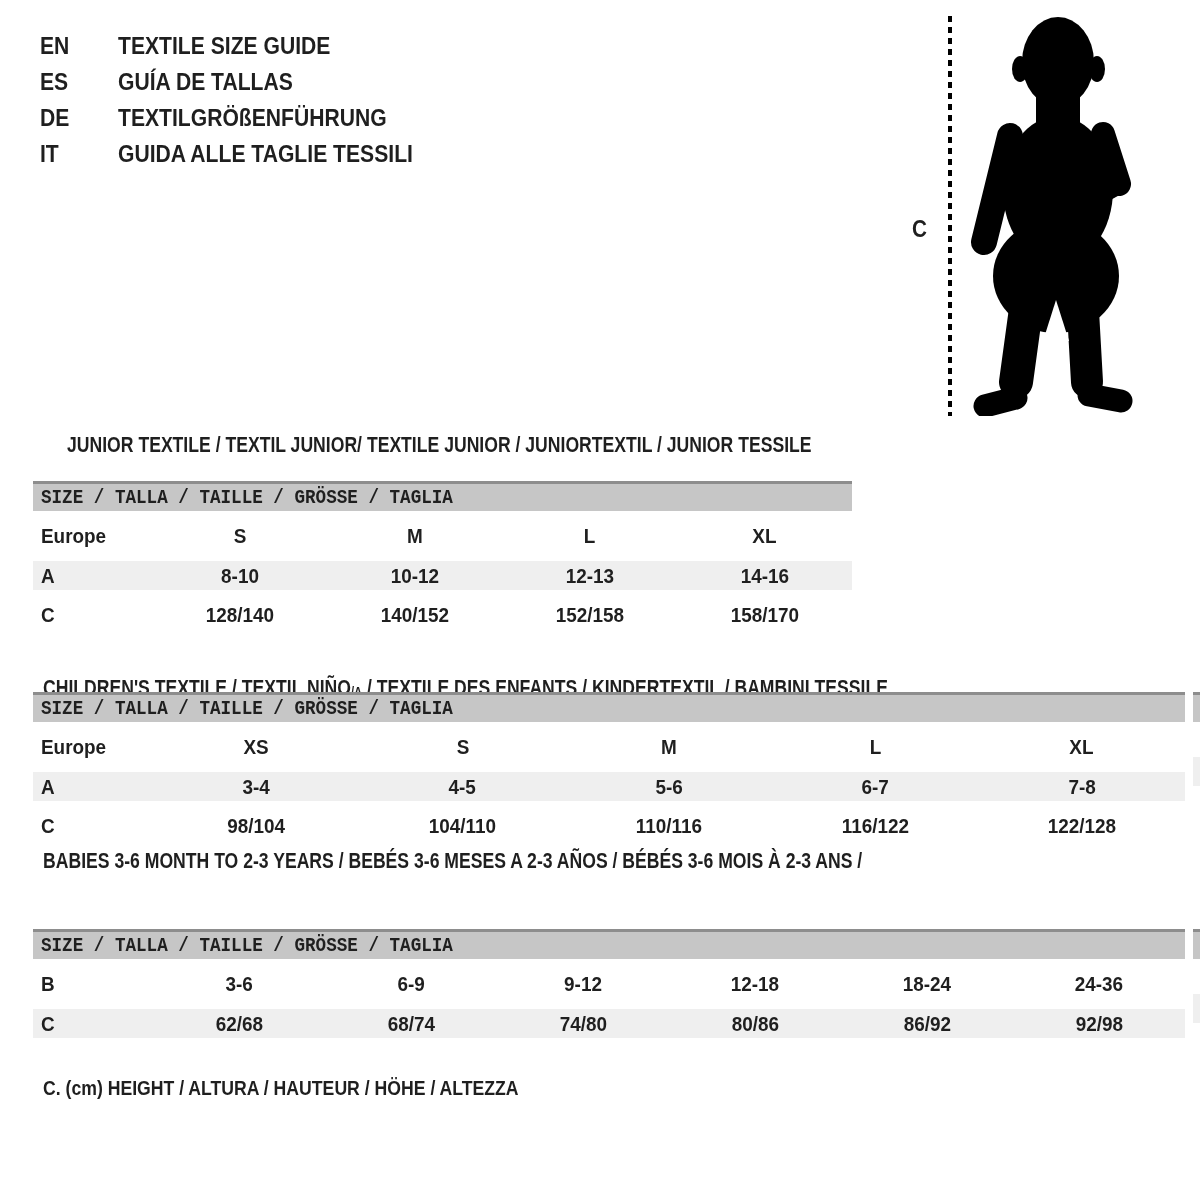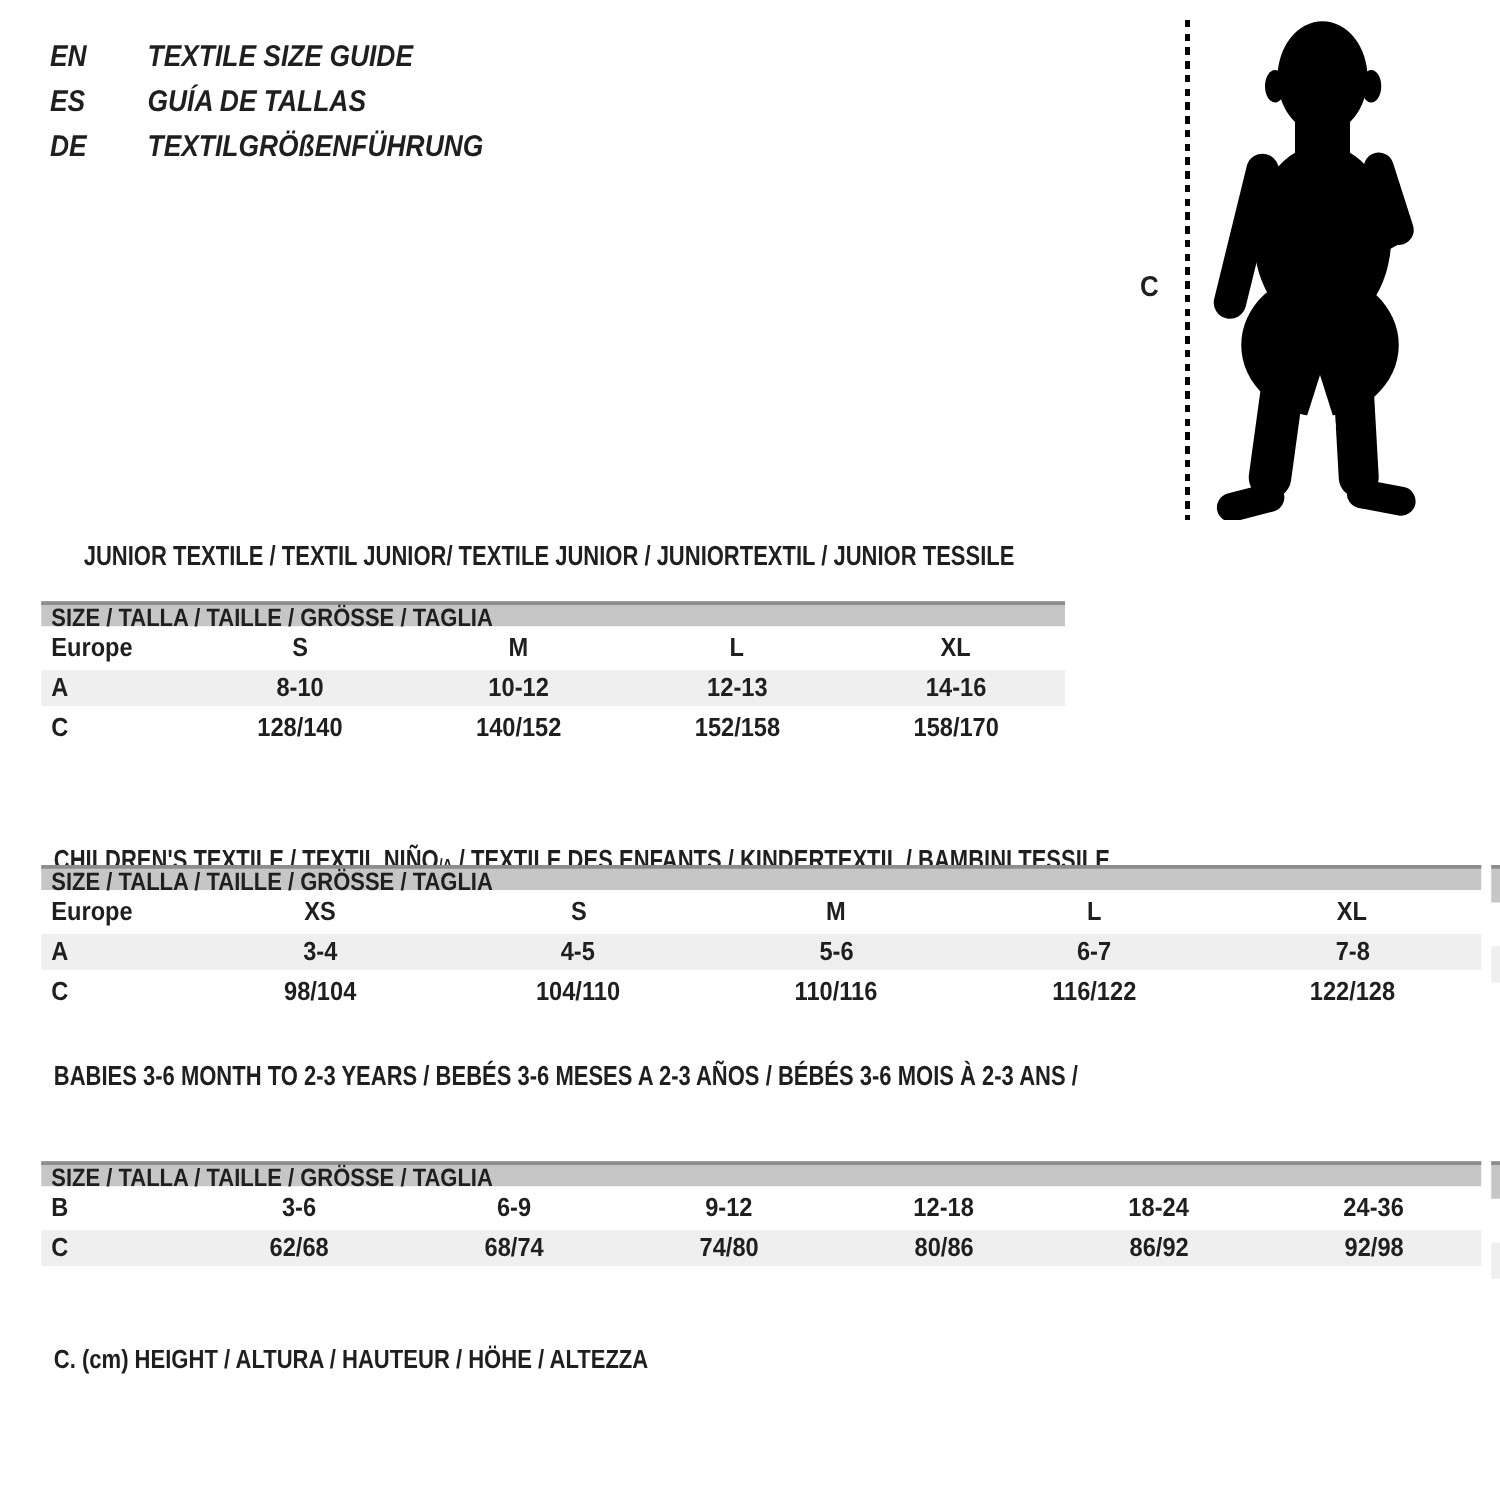--- a/index.html
+++ b/index.html
@@ -14,39 +14,39 @@
   .cond{display:inline-block;white-space:nowrap;transform-origin:0 50%;}
   .t-head{font-size:24px;transform:scaleX(.88);}
   .t-title{font-size:22px;transform:scaleX(.80);}
   .t-bar{font-size:20px;transform:scaleX(.88);}
   .t-cell{font-size:21px;transform:scaleX(.90);transform-origin:50% 50%;}
   .t-label{font-size:21px;transform:scaleX(.90);}
   .t-legend{font-size:21px;transform:scaleX(.84);}
   .t-fig{font-size:23px;transform:scaleX(.90);}
 
   
-  .langs{left:40px;top:28px;font-style:italic;}
+  .langs{left:40px;top:28px;}
   .lang-row{height:36px;display:flex;align-items:center;}
   .lang-code{width:78px;flex:0 0 78px;}
 
   
   .dash-line{
     left:948px;top:16px;width:4px;height:400px;
     background:repeating-linear-gradient(180deg,var(--silhouette,#000) 0 6px,transparent 6px 11px);
   }
   .fig-label{left:912px;top:216px;}
   .toddler{left:963px;top:14px;width:172px;height:402px;}
 
   
   .table{box-sizing:border-box;}
   .size-bar{
-    height:20px;box-sizing:border-box;display:flex;padding-left:8px;
-    background:var(--bar,#c6c6c6);border-top:3px solid var(--bar-edge,#8d8d8d);
+    height:30px;box-sizing:border-box;display:flex;align-items:center;padding-left:8px;
+    background:var(--bar,#c6c6c6);border-top:3px solid var(--bar-edge,#8d8d8d);font-family:Liberation Mono, monospace;
   }
-  .trow{height:35px;display:flex;align-items:center;}
+  .trow{height:50px;display:flex;align-items:center;}
   .rows .trow:nth-child(2){height:29px;background:var(--stripe,#efefef);}
   .tcell{flex:1;text-align:center;}
   .tlabel{flex:0 0 112px;text-align:left;padding-left:8px;}
 
   .junior-title{left:43px;top:432px;margin-left:24px;}
   .junior-table{left:33px;top:481px;width:819px;}
   .children-title{left:43px;top:675px;}
   .children-table{left:33px;top:692px;width:1152px;}
   .babies-title{left:43px;top:845px;line-height:32px;text-align:center;}
   .babies-table{left:33px;top:929px;width:1152px;}
@@ -71,20 +71,24 @@
       <span class="lang-code"><span class="cond t-head">EN</span></span>
       <span class="cond t-head">TEXTILE SIZE GUIDE</span>
     </div>
     <div class="lang-row">
       <span class="lang-code"><span class="cond t-head">ES</span></span>
       <span class="cond t-head">GUÍA DE TALLAS</span>
     </div>
     <div class="lang-row">
       <span class="lang-code"><span class="cond t-head">DE</span></span>
       <span class="cond t-head">TEXTILGRÖßENFÜHRUNG</span>
+    </div>
+    <div class="lang-row">
+      <span class="lang-code"><span class="cond t-head">IT</span></span>
+      <span class="cond t-head">GUIDA ALLE TAGLIE TESSILI</span>
     </div>
   </div>
 
   <div class="abs dash-line"></div>
   <div class="abs fig-label">
     <span class="cond t-fig">C</span>
   </div>
   <svg class="abs toddler" viewBox="0 0 172 402" aria-hidden="true">
     <g fill="#000" stroke="#000" stroke-linecap="round">
       <ellipse cx="95" cy="48" rx="36" ry="45" stroke="none"></ellipse>

